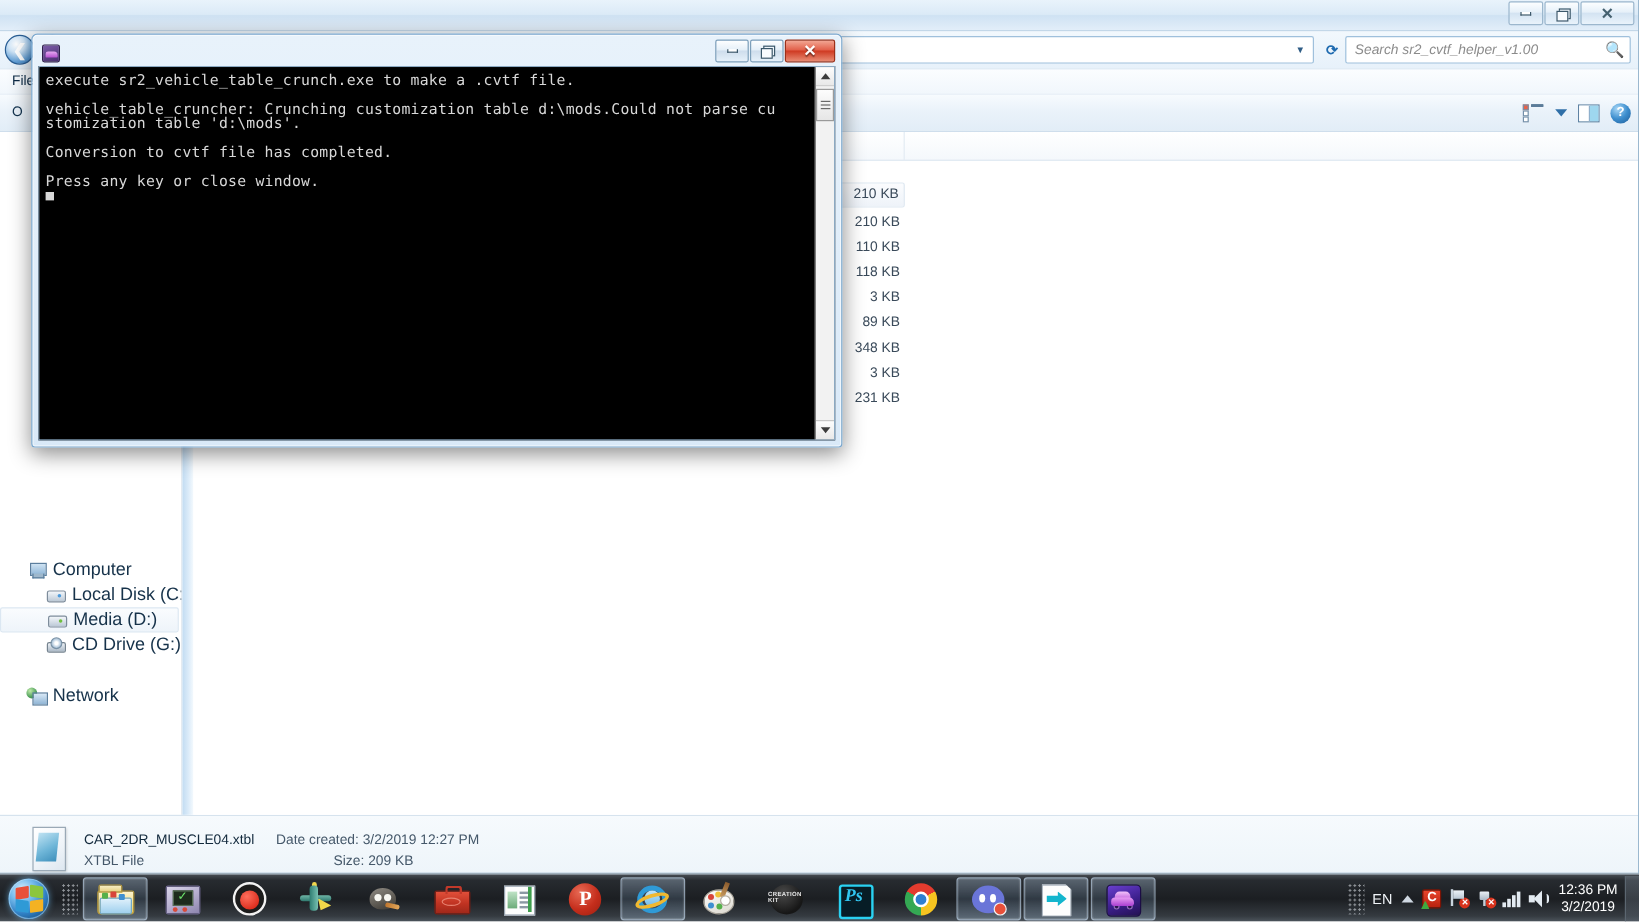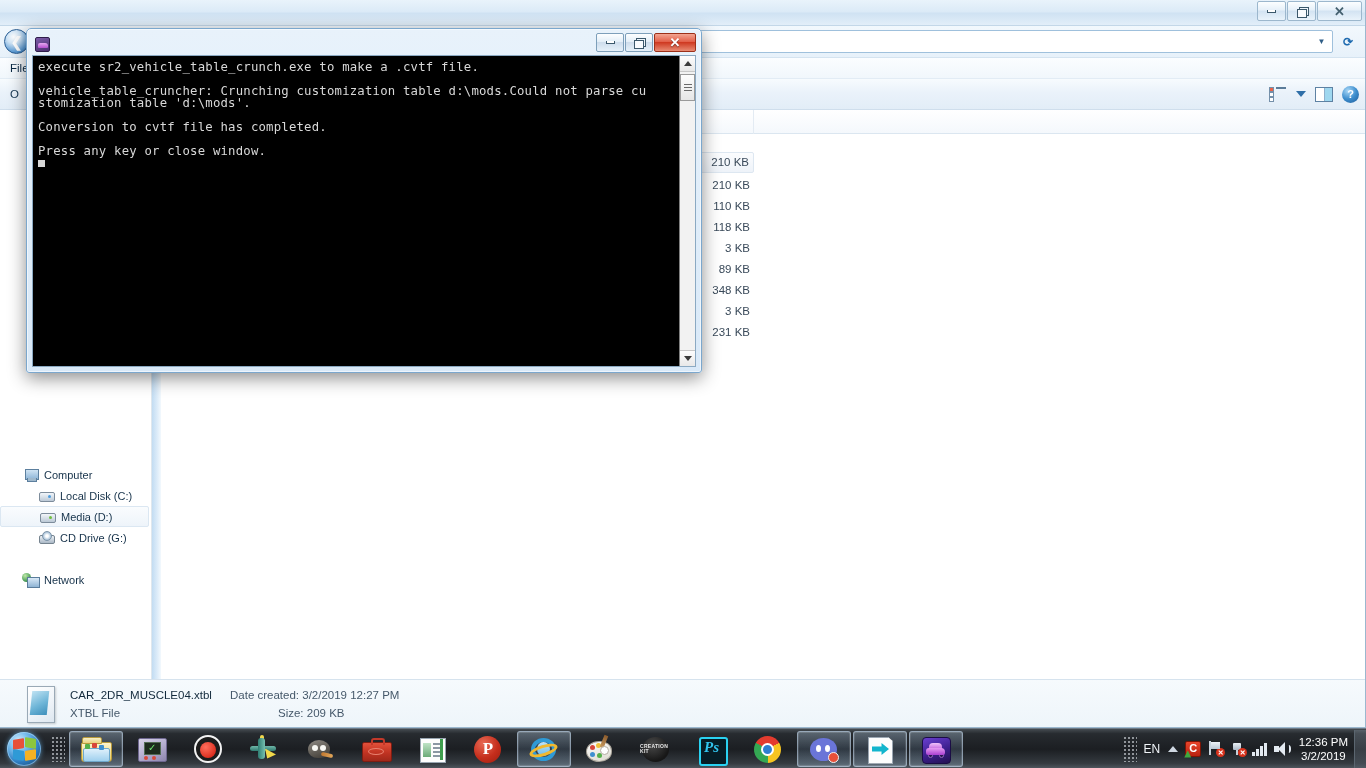--- a/index.html
+++ b/index.html
@@ -118,21 +118,21 @@
     background:radial-gradient(circle at 35% 28%, #a9d8f7 0%, #3d8ece 50%, #1d5a96 100%);
     color:#fff; font-size:11px; font-weight:bold;
     display:flex; align-items:center; justify-content:center; line-height:1;
   }
 
   
   .exp-body { flex:1; display:flex; min-height:0; background:#fff; }
   .navpane {
     width:152px; flex:0 0 152px; background:#fff;
     border-right:1px solid #dfe7ee;
-    padding-top:4px; overflow:hidden; font-size:11px; color:#16324a;
+    padding-top:4px; overflow:hidden; font-size:15px; color:#16324a;
   }
   .nav-item { height:21px; display:flex; align-items:center; gap:6px; padding-left:22px; white-space:nowrap; }
   .nav-item.indent { padding-left:38px; }
   .nav-item.sel {
     background:linear-gradient(180deg,#fafcfe 0%,#eef4fa 100%);
     border:1px solid #dbe7f2; border-radius:2px; margin-right:2px; height:21px;align-items:center;
   }
   .nav-spacer { height:20px; }
   .ni { width:16px; height:14px; flex:0 0 16px; position:relative; }
   
@@ -166,21 +166,21 @@
     background:linear-gradient(180deg,#fbfcfe 0%,#eef3f9 100%);
     border:1px solid #dde7f1; border-radius:2px; height:21px; line-height:19px;
   }
   .vscroll-strip {
     position:absolute; left:0; top:0; width:9px; height:100%;
     background:linear-gradient(90deg,#c2dcf2 0%,#dbebf9 55%,#f3f9fd 100%);
   }
 
   
   .details-pane {
-    height:48px; flex:0 0 48px; display:flex; align-items:center;
+    height:48px; flex:0 0 48px; display:flex; align-items:flex-end;
     padding-left:22px; gap:12px;
     background:linear-gradient(180deg,#f6fafd 0%,#eef5fa 100%);
     border-top:1px solid #d6e3ee;
   }
   .dp-icon {
     width:36px; height:40px; position:relative; flex:0 0 36px;
   }
   .dp-icon:before {
     content:''; position:absolute; left:5px; top:2px; width:26px; height:35px;
     background:linear-gradient(145deg,#ffffff 0%,#eef3f8 60%,#dde7f0 100%);
@@ -431,20 +431,24 @@
     <div class="navbtn fwd">
         <span>❯</span>
       </div>
     <div class="addr-wrap">
       <div class="addr-crumbs"></div>
       <div class="addr-caret">▼</div>
     </div>
     <div class="refresh-btn">
         <span>⟳</span>
       </div>
+    <div class="search-wrap">
+      <div class="search-text">Search sr2_cvtf_helper_v1.00</div>
+      <div class="search-ico">🔍</div>
+    </div>
   </div>
 
   <div class="exp-menubar">
     <span>File</span>
   </div>
 
   <div class="exp-cmdbar">
     <div class="cmd-left">
       <span>O</span>
     </div>

